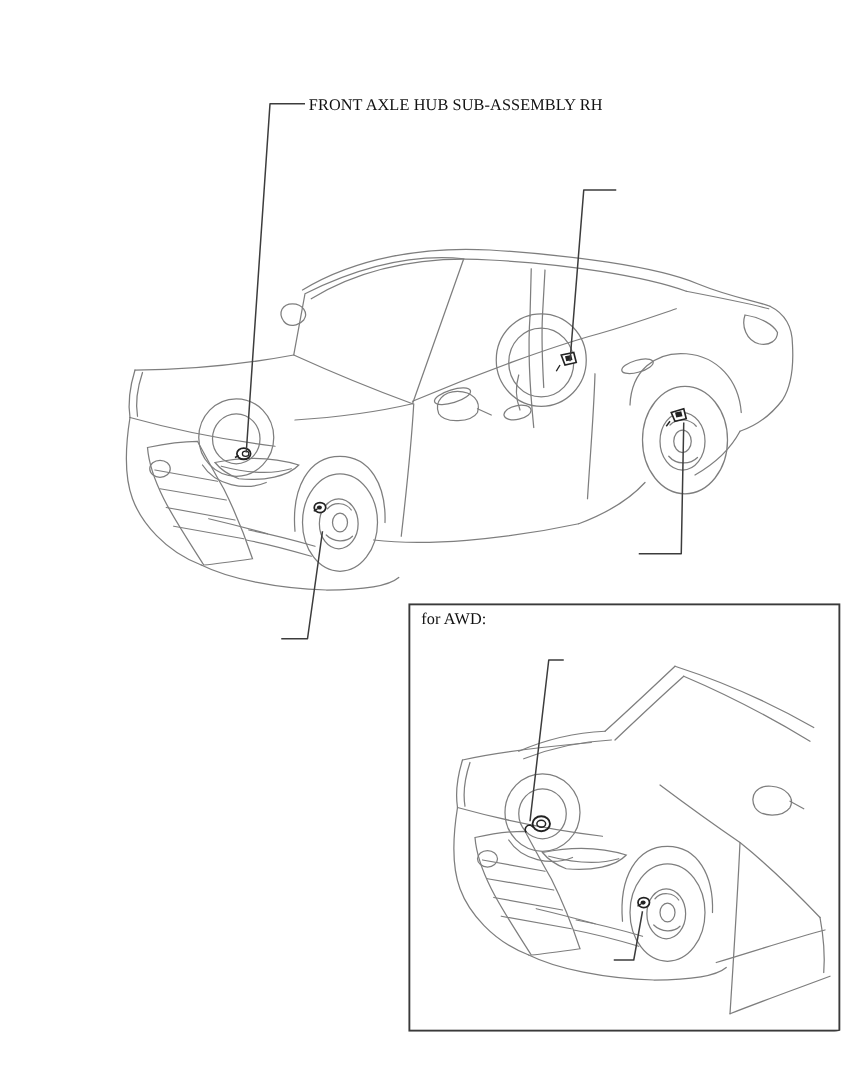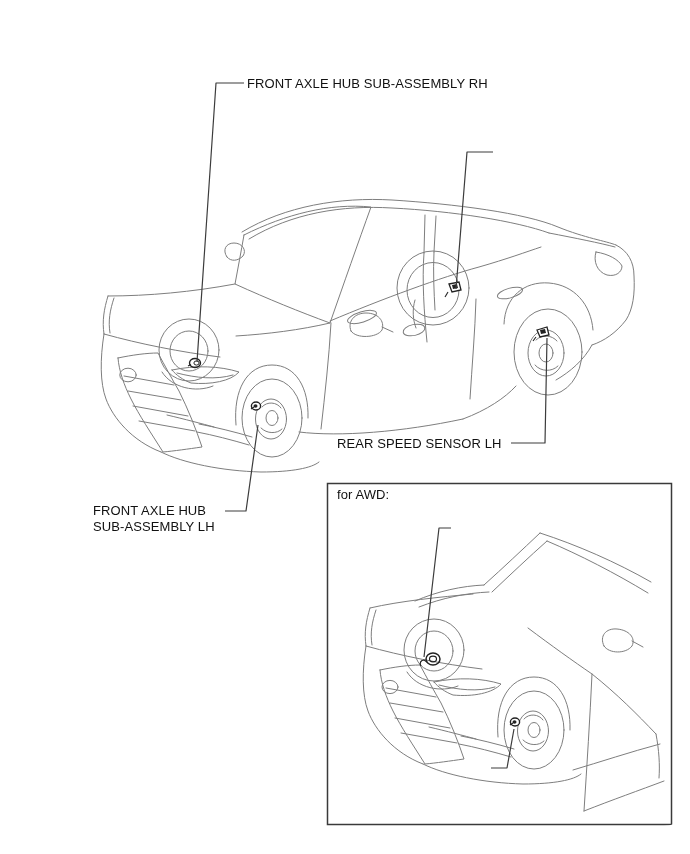--- a/index.html
+++ b/index.html
@@ -1,17 +1,17 @@
 <!DOCTYPE html>
 <html><head>
 <meta charset="utf-8">
 <style>
   html,body{margin:0;padding:0;background:#fff;}
   .page{position:relative;width:690px;height:826px;background:#ffffff;overflow:hidden;
-        font-family:Liberation Sans, sans-serif;border-radius:26px;}
+        font-family:Liberation Serif, serif;border-radius:26px;}
   .page svg{position:absolute;left:0;top:0;}
   .lbl{position:absolute;color:#111;font-size:13px;line-height:16px;white-space:nowrap;
        letter-spacing:0.1px;}
   .lbl.two{white-space:normal;line-height:16px;}
   .footer-mark{position:absolute;left:7px;top:830px;font-size:11px;color:#111;}
 </style>
 </head>
 <body>
 
 <div class="page">
@@ -212,25 +212,20 @@
       <path d="M511,443 L545,443 L547,338"></path>
       <path d="M225,511 L246,511 L258,425"></path>
       <path d="M451,528 L439,528 L424,657"></path>
       <path d="M491,768 L507,768 L514,729"></path>
     </g>
   </svg>
 
   <div class="lbl" style="left:247px;top:76px;">FRONT AXLE HUB SUB-ASSEMBLY RH</div>
 
 
-  <div class="lbl" style="left:337px;top:436px;">REAR SPEED SENSOR LH</div>
-
-  <div class="lbl two" style="left:93px;top:503px;">
-    <div>FRONT AXLE HUB</div>
-    <div>SUB-ASSEMBLY LH</div>
-  </div>
+
 
   <div class="lbl" style="left:337px;top:487px;">for AWD:</div>
 
 
 
   <div class="footer-mark">H</div>
 </div>
 
 </body></html>

